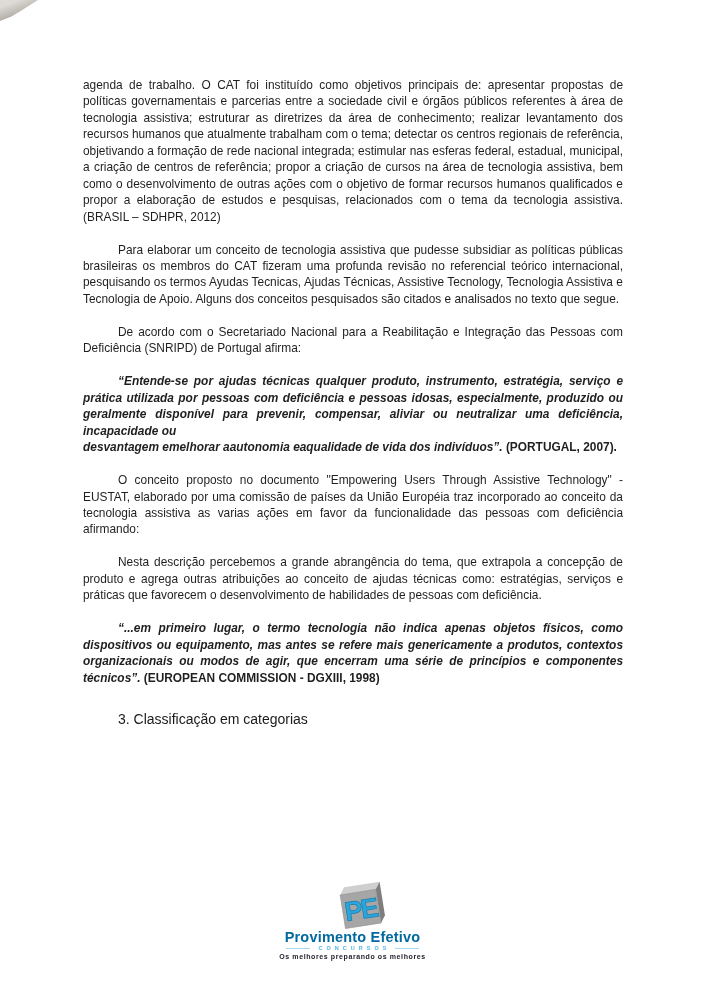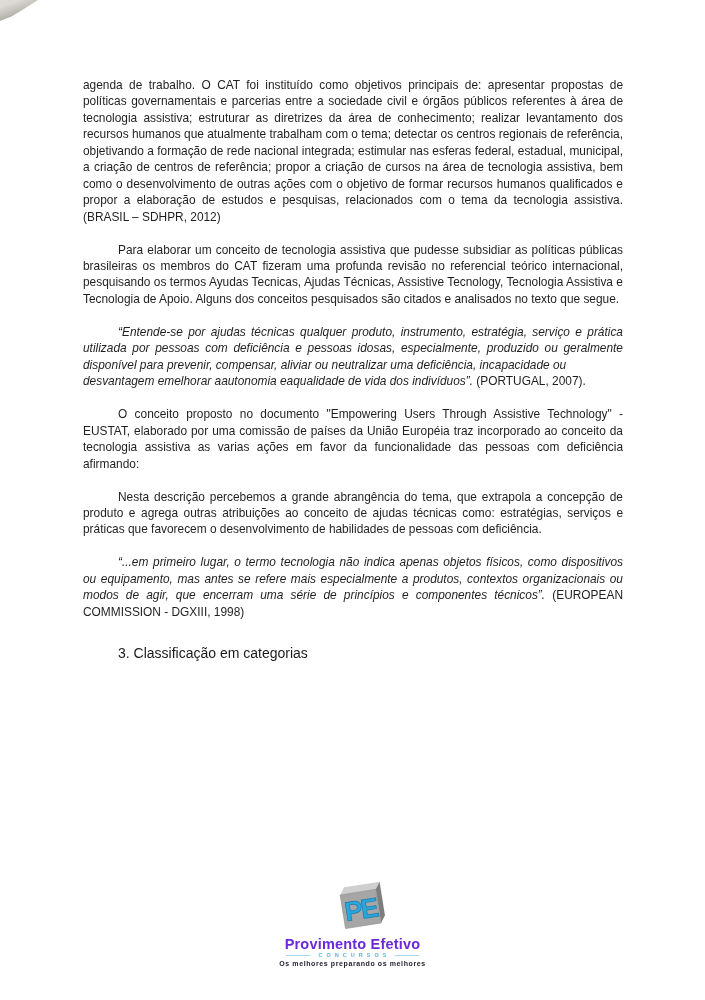--- a/index.html
+++ b/index.html
@@ -25,45 +25,45 @@
   .content {
     position: absolute;
     left: 83px; top: 77px;
     width: 540px;
     font-size: 11.9px;
     line-height: 16.45px;
     text-align: justify;
   }
   .content p { margin: 0 0 16.5px 0; }
   .content p.indent { text-indent: 35px; }
-  .quote { font-style: italic; }
+  .quote { font-style: italic; font-weight: bold; }
   .quote .citation { font-style: normal; }
   .section-heading {
     font-size: 14px;
     font-weight: normal;
     line-height: 20px;
     margin: 23px 0 23px 35px;
     text-align: left;
     color: #1a1a1a;
   }
   .logo {
     position: absolute;
     left: 0; top: 879px;
     width: 705px;
     display: flex;
     flex-direction: column;
     align-items: center;
   }
   .logo-cube { display: block; margin-left: 14px; }
   .logo-name {
-    margin-top: 7px;
+    margin-top: 0;
     font-size: 14.5px;
     font-weight: bold;
     letter-spacing: 0.2px;
-    color: #6d28d9;
+    color: #0369a1;
   }
   .logo-sub-row {
     display: flex; align-items: center; gap: 5px;
     margin-top: 0px;
   }
   .logo-sub-line {
     width: 24px; height: 1px;
     background: #a6d9f0;
   }
   .logo-subtitle {
@@ -87,28 +87,29 @@
 <div class="page">
 
   <div class="corner-artifact"></div>
 
   <div class="content">
 
     <p>agenda de trabalho. O CAT foi instituído como objetivos principais de: apresentar propostas de políticas governamentais e parcerias entre a sociedade civil e órgãos públicos referentes à área de tecnologia assistiva; estruturar as diretrizes da área de conhecimento; realizar levantamento dos recursos humanos que atualmente trabalham com o tema; detectar os centros regionais de referência, objetivando a formação de rede nacional integrada; estimular nas esferas federal, estadual, municipal, a criação de centros de referência; propor a criação de cursos na área de tecnologia assistiva, bem como o desenvolvimento de outras ações com o objetivo de formar recursos humanos qualificados e propor a elaboração de estudos e pesquisas, relacionados com o tema da tecnologia assistiva. (BRASIL – SDHPR, 2012)</p>
 
     <p class="indent">Para elaborar um conceito de tecnologia assistiva que pudesse subsidiar as políticas públicas brasileiras os membros do CAT fizeram uma profunda revisão no referencial teórico internacional, pesquisando os termos Ayudas Tecnicas, Ajudas Técnicas, Assistive Tecnology, Tecnologia Assistiva e Tecnologia de Apoio. Alguns dos conceitos pesquisados são citados e analisados no texto que segue.</p>
 
+    <p class="indent">De acordo com o Secretariado Nacional para a Reabilitação e Integração das Pessoas com Deficiência (SNRIPD) de Portugal afirma:</p>
 
     <p class="indent quote"><span>“Entende-se por ajudas técnicas qualquer produto, instrumento, estratégia, serviço e prática utilizada por pessoas com deficiência e pessoas idosas, especialmente, produzido ou geralmente disponível para prevenir, compensar, aliviar ou neutralizar uma deficiência, incapacidade ou</span><br><span>desvantagem emelhorar aautonomia eaqualidade de vida dos indivíduos”.</span><span class="citation"> (PORTUGAL, 2007).</span></p>
 
     <p class="indent">O conceito proposto no documento "Empowering Users Through Assistive Technology" - EUSTAT, elaborado por uma comissão de países da União Européia traz incorporado ao conceito da tecnologia assistiva as varias ações em favor da funcionalidade das pessoas com deficiência afirmando:</p>
 
     <p class="indent">Nesta descrição percebemos a grande abrangência do tema, que extrapola a concepção de produto e agrega outras atribuições ao conceito de ajudas técnicas como: estratégias, serviços e práticas que favorecem o desenvolvimento de habilidades de pessoas com deficiência.</p>
 
-    <p class="indent quote"><span>“...em primeiro lugar, o termo tecnologia não indica apenas objetos físicos, como dispositivos ou equipamento, mas antes se refere mais especialmente a produtos, contextos organizacionais ou modos de agir, que encerram uma série de princípios e componentes técnicos”.</span><span class="citation"> (EUROPEAN COMMISSION - DGXIII, 1998)</span></p>
+    <p class="indent quote"><span>“...em primeiro lugar, o termo tecnologia não indica apenas objetos físicos, como dispositivos ou equipamento, mas antes se refere mais genericamente a produtos, contextos organizacionais ou modos de agir, que encerram uma série de princípios e componentes técnicos”.</span><span class="citation"> (EUROPEAN COMMISSION - DGXIII, 1998)</span></p>
 
     <h2 class="section-heading">3. Classificação em categorias</h2>
 
 
 
   </div>
 
   <div class="logo">
     <svg class="logo-cube" width="58" height="50" viewBox="0 0 58 50">
       <g transform="rotate(-9 29 26)">

